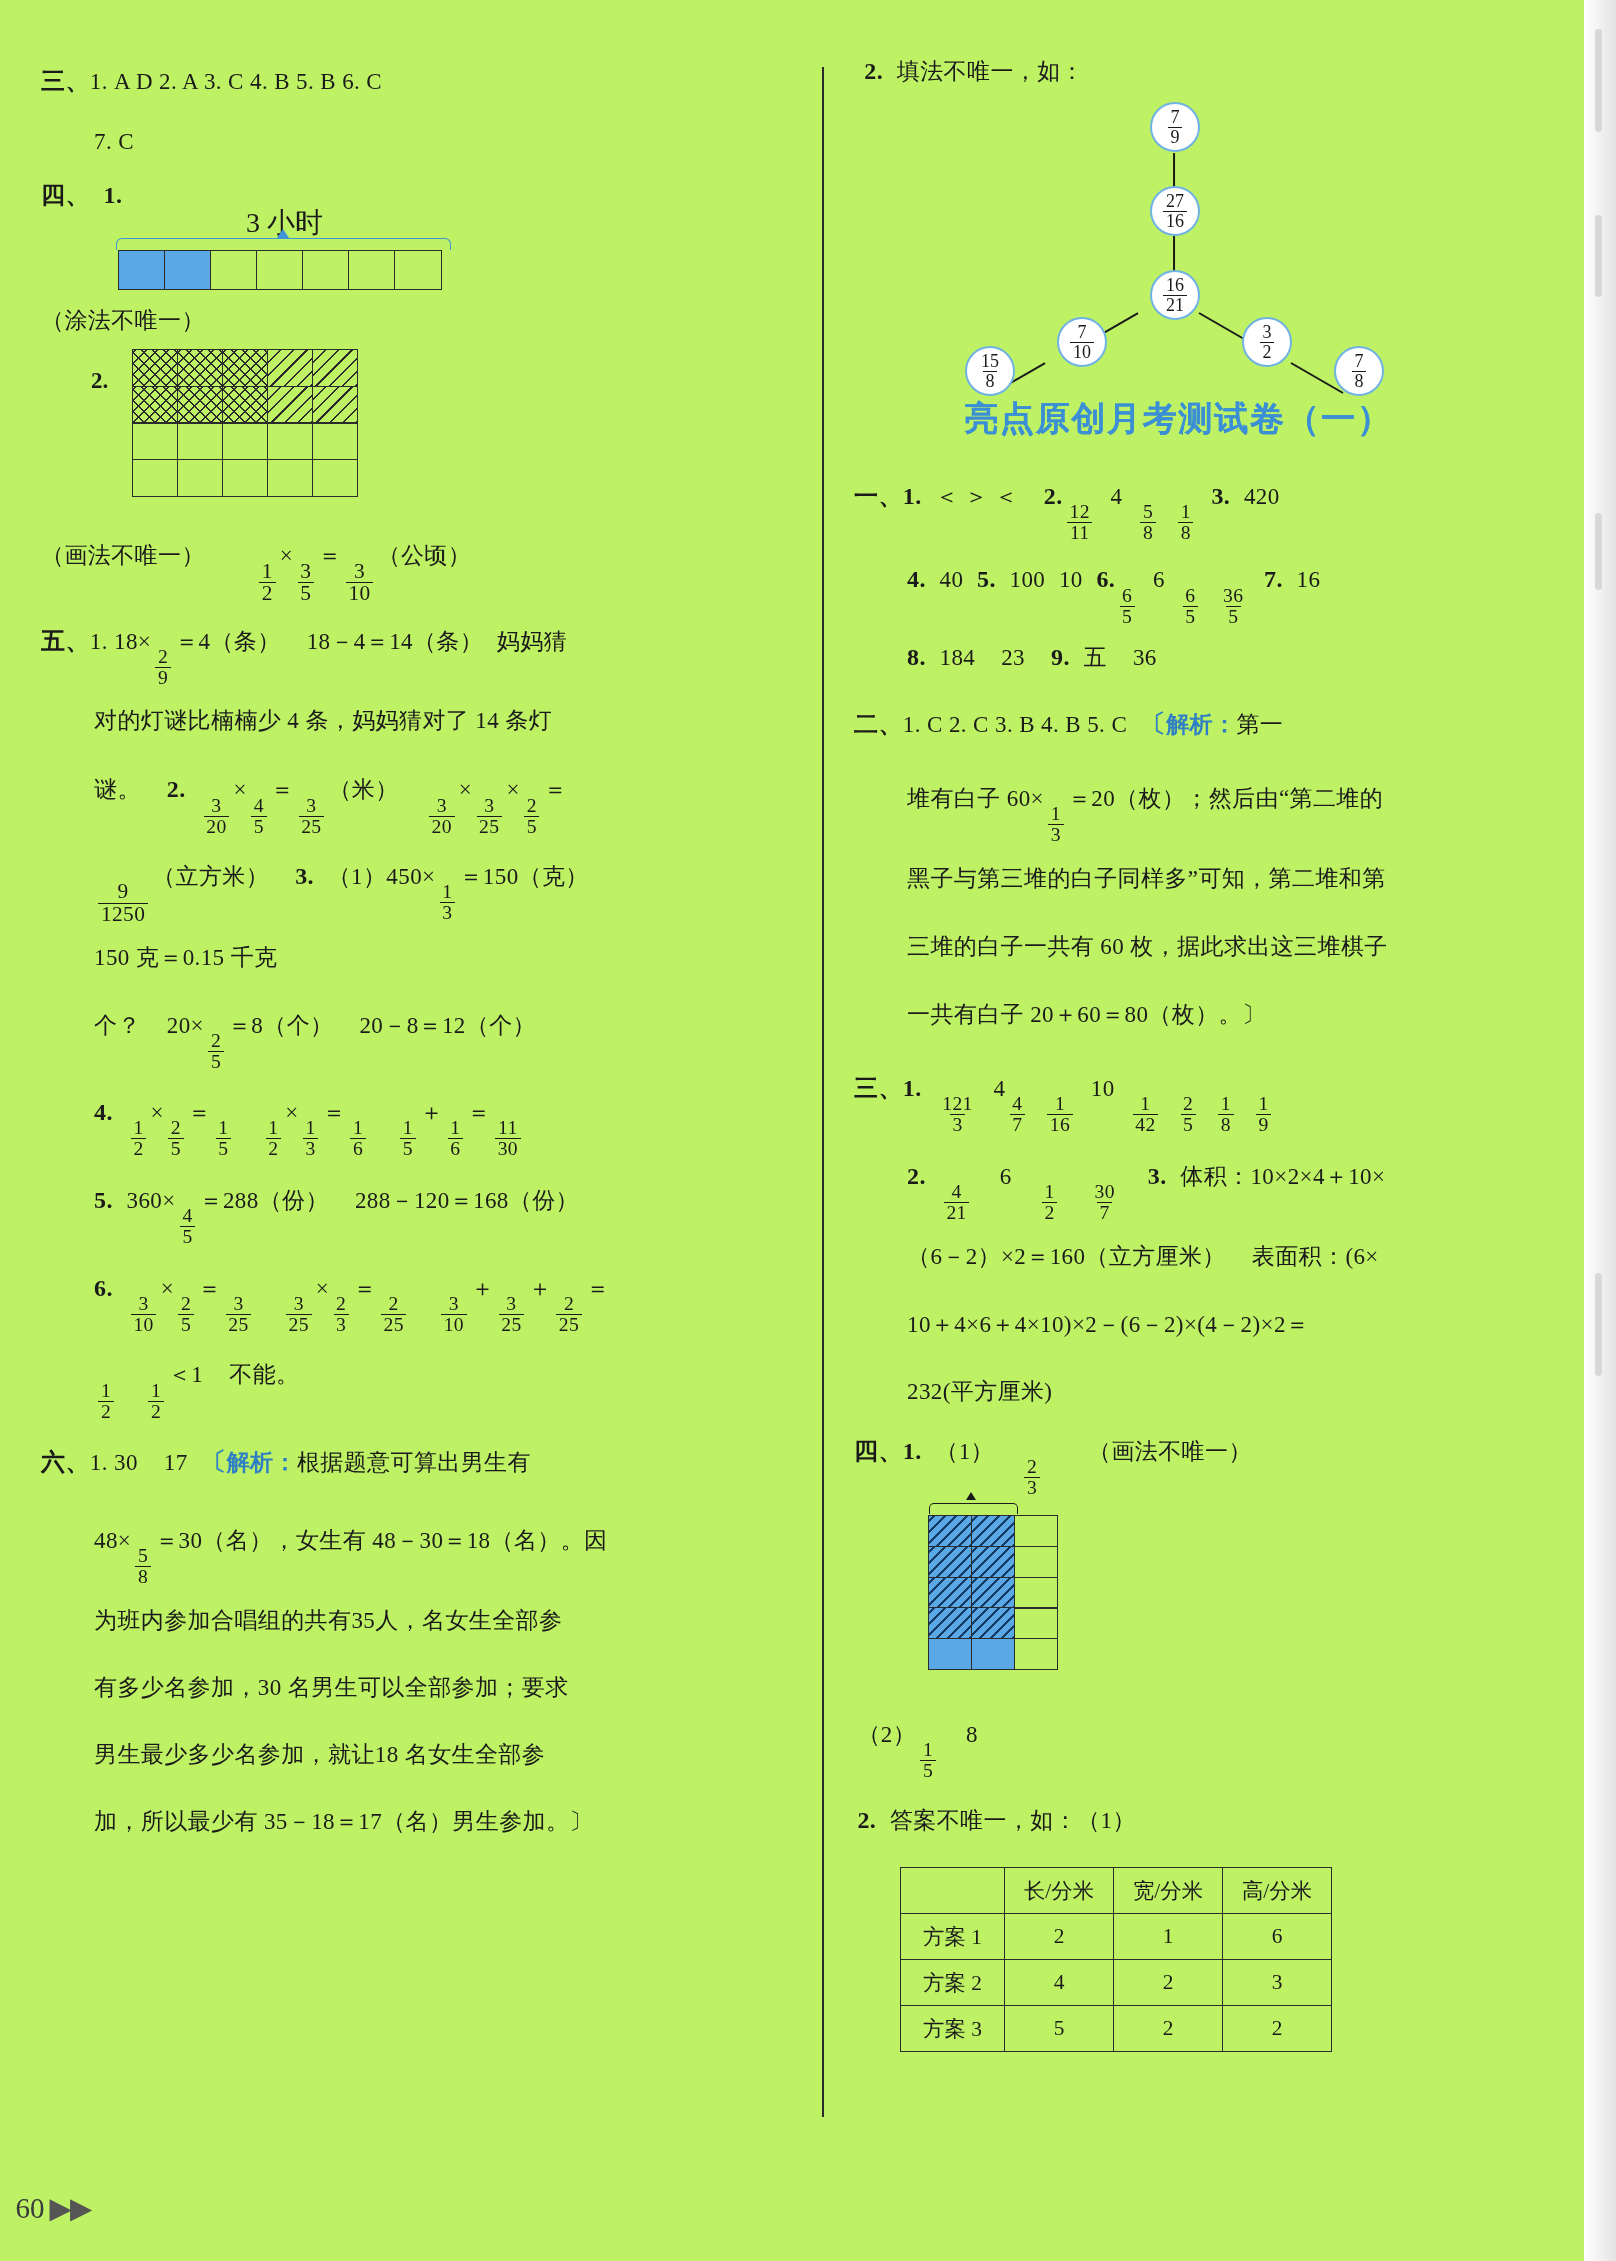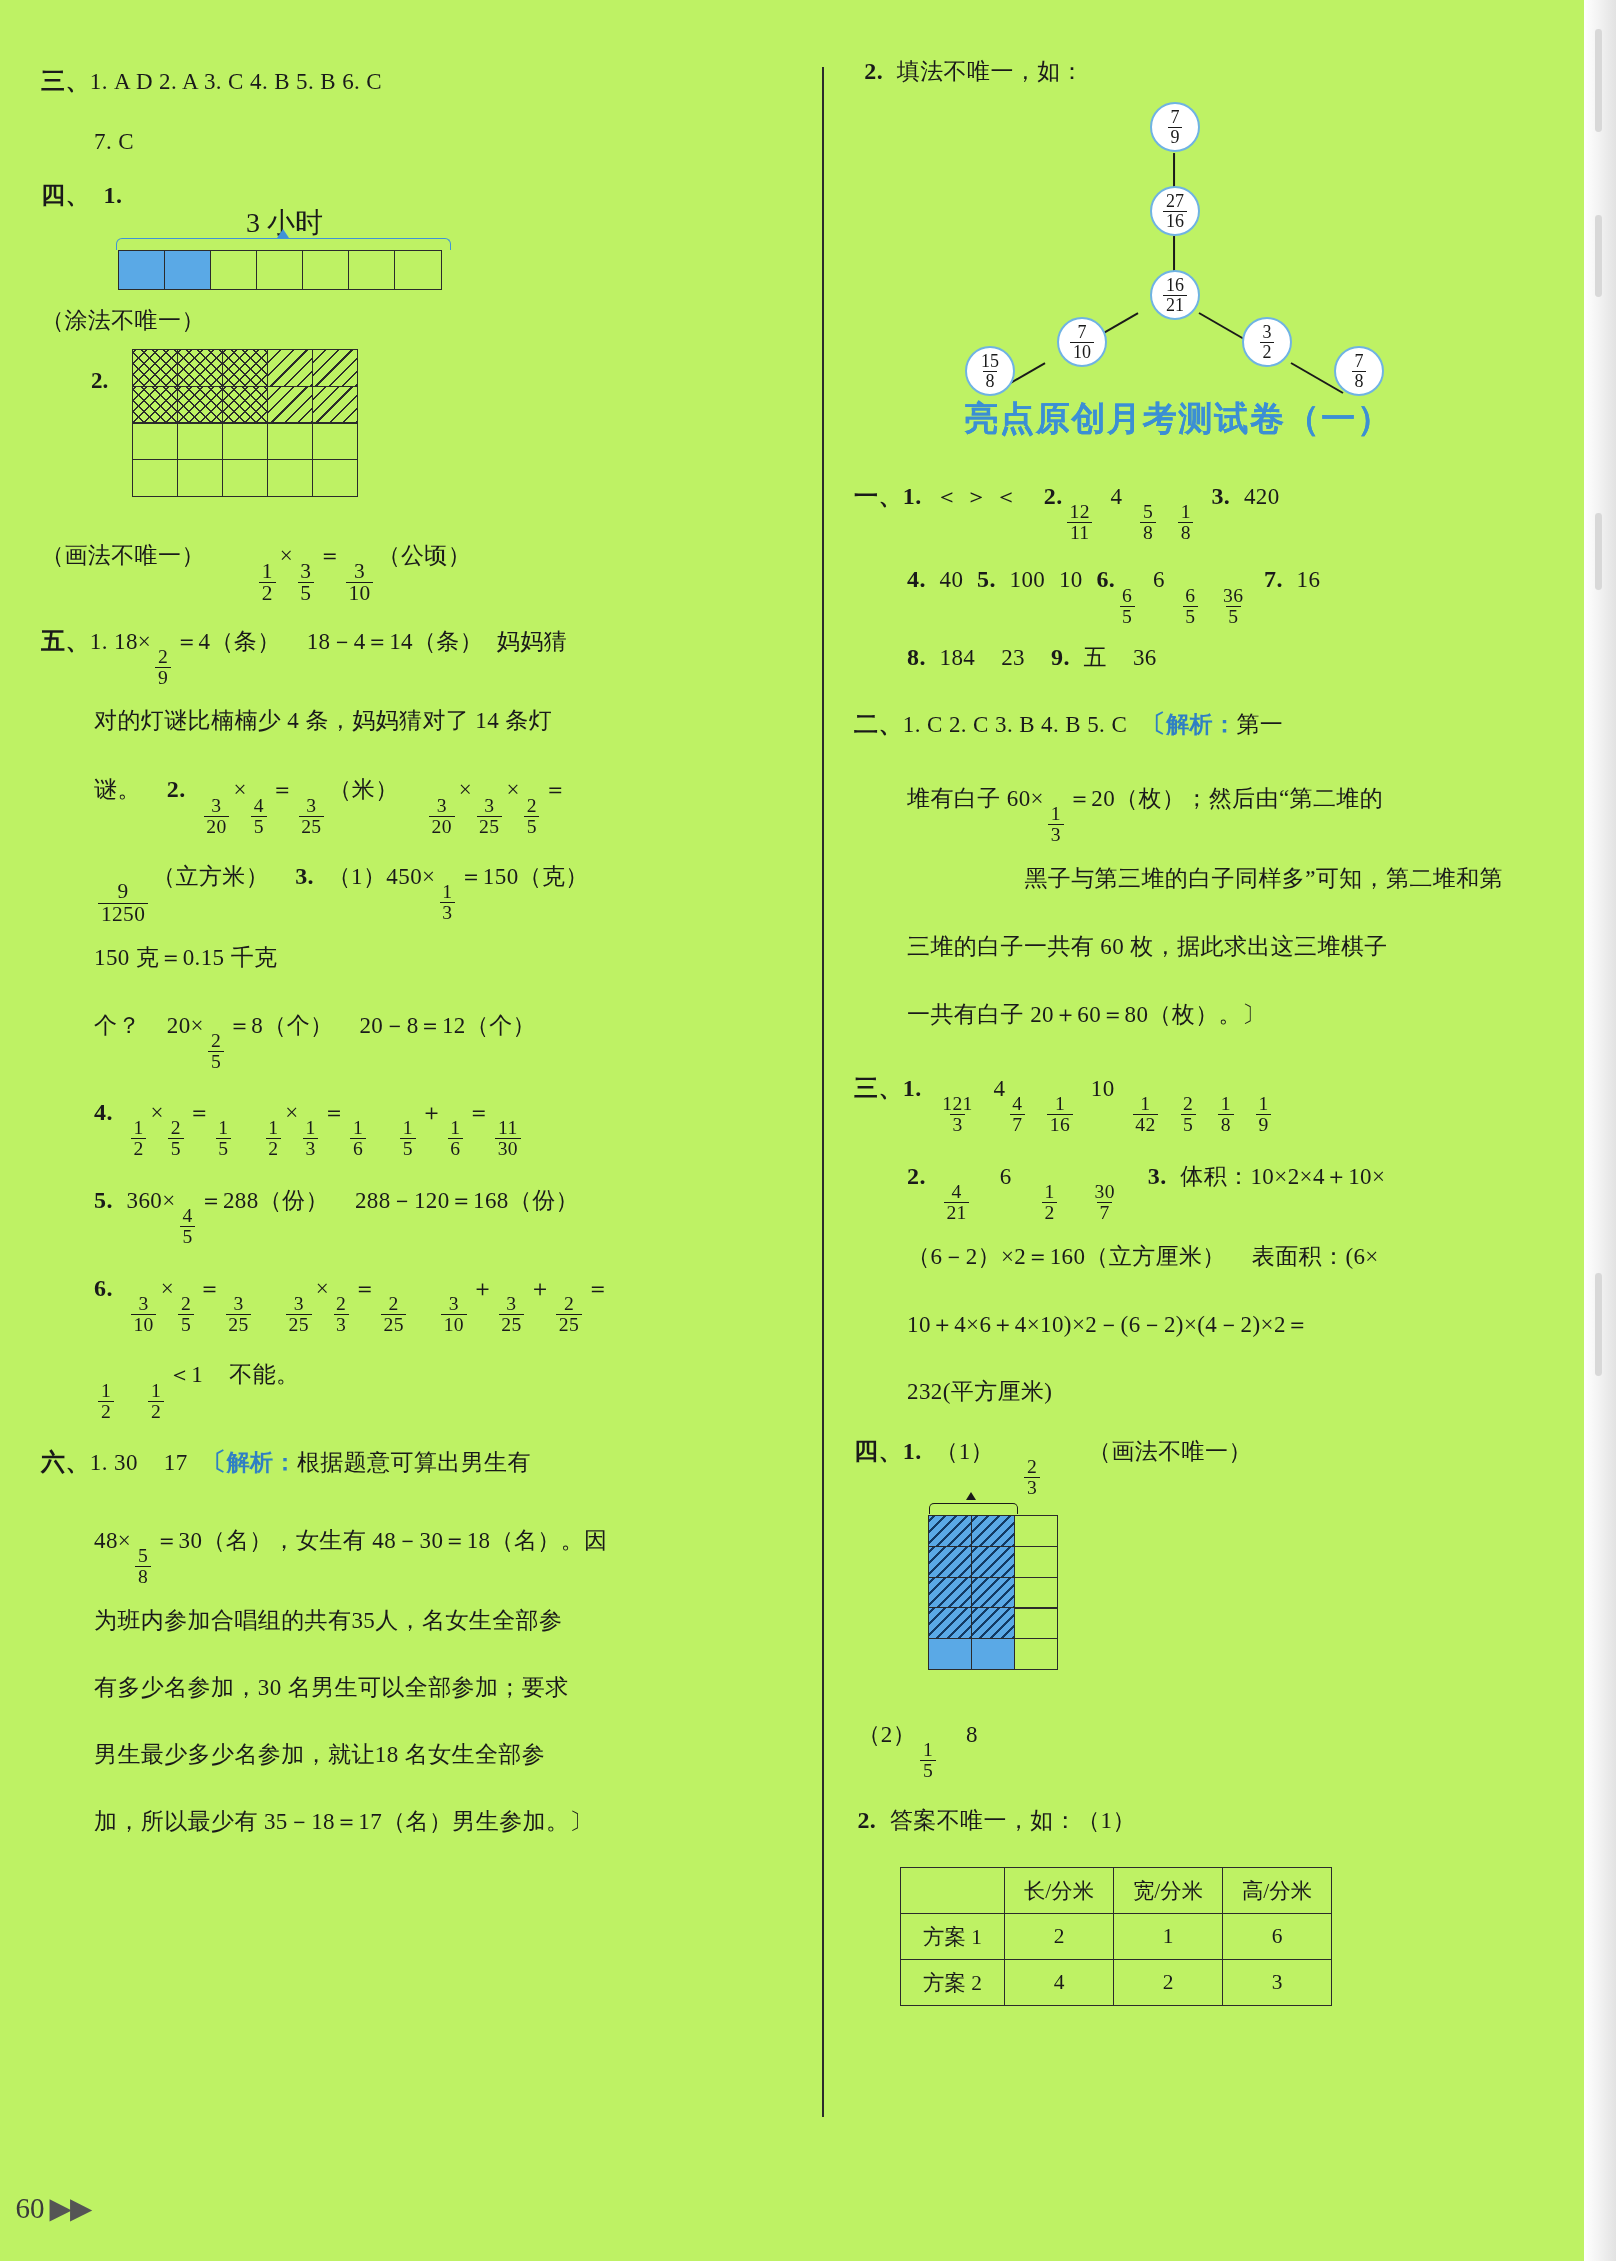--- a/index.html
+++ b/index.html
@@ -420,21 +420,21 @@
 
     <div class="line" style="line-height:72px;">
       <span class="hdr">二、</span><span>1. C   2. C   3. B   4. B   5. C</span><span class="sp-s"></span><span class="analysis brk">〔</span><span class="analysis cn">解析：</span><span class="cn">第一</span>
     </div>
     <div class="line indent" style="line-height:75px;">
       <span class="cn">堆有白子 60×</span><span class="fr">
           <span class="n">1</span>
           <span class="d">3</span>
         </span><span class="cn">＝20（枚）；然后由“第二堆的</span>
     </div>
-    <div class="line indent cn" style="line-height:68px;text-align:right;"><span>黑子与第三堆的白子同样多”可知，第二堆和第</span></div>
+    <div class="line indent cn" style="line-height:68px;"><span>黑子与第三堆的白子同样多”可知，第二堆和第</span></div>
     <div class="line indent cn" style="line-height:68px;"><span>三堆的白子一共有 60 枚，据此求出这三堆棋子</span></div>
     <div class="line indent cn" style="line-height:68px;"><span>一共有白子 20＋60＝80（枚）。〕</span></div>
 
     <div class="line" style="line-height:79px;">
       <span class="hdr">三、</span><span class="hdr">1.</span><span class="sp-s"></span><span class="fr">
           <span class="n">121</span>
           <span class="d">3</span>
         </span><span class="sp-s"></span>4<span class="fr">
           <span class="n">4</span>
           <span class="d">7</span>
@@ -540,20 +540,26 @@
         <td>2</td>
         <td>1</td>
         <td>6</td>
       </tr>
       <tr>
         <td class="lab">方案 2</td>
         <td>4</td>
         <td>2</td>
         <td>3</td>
       </tr>
+      <tr>
+        <td class="lab">方案 3</td>
+        <td>5</td>
+        <td>2</td>
+        <td>2</td>
+      </tr>
     </tbody>
       </table>
   </div>
 
   <div class="pagefoot">
     <span>60</span><span class="arrows">▶▶</span>
   </div>
 </div>
 
 

